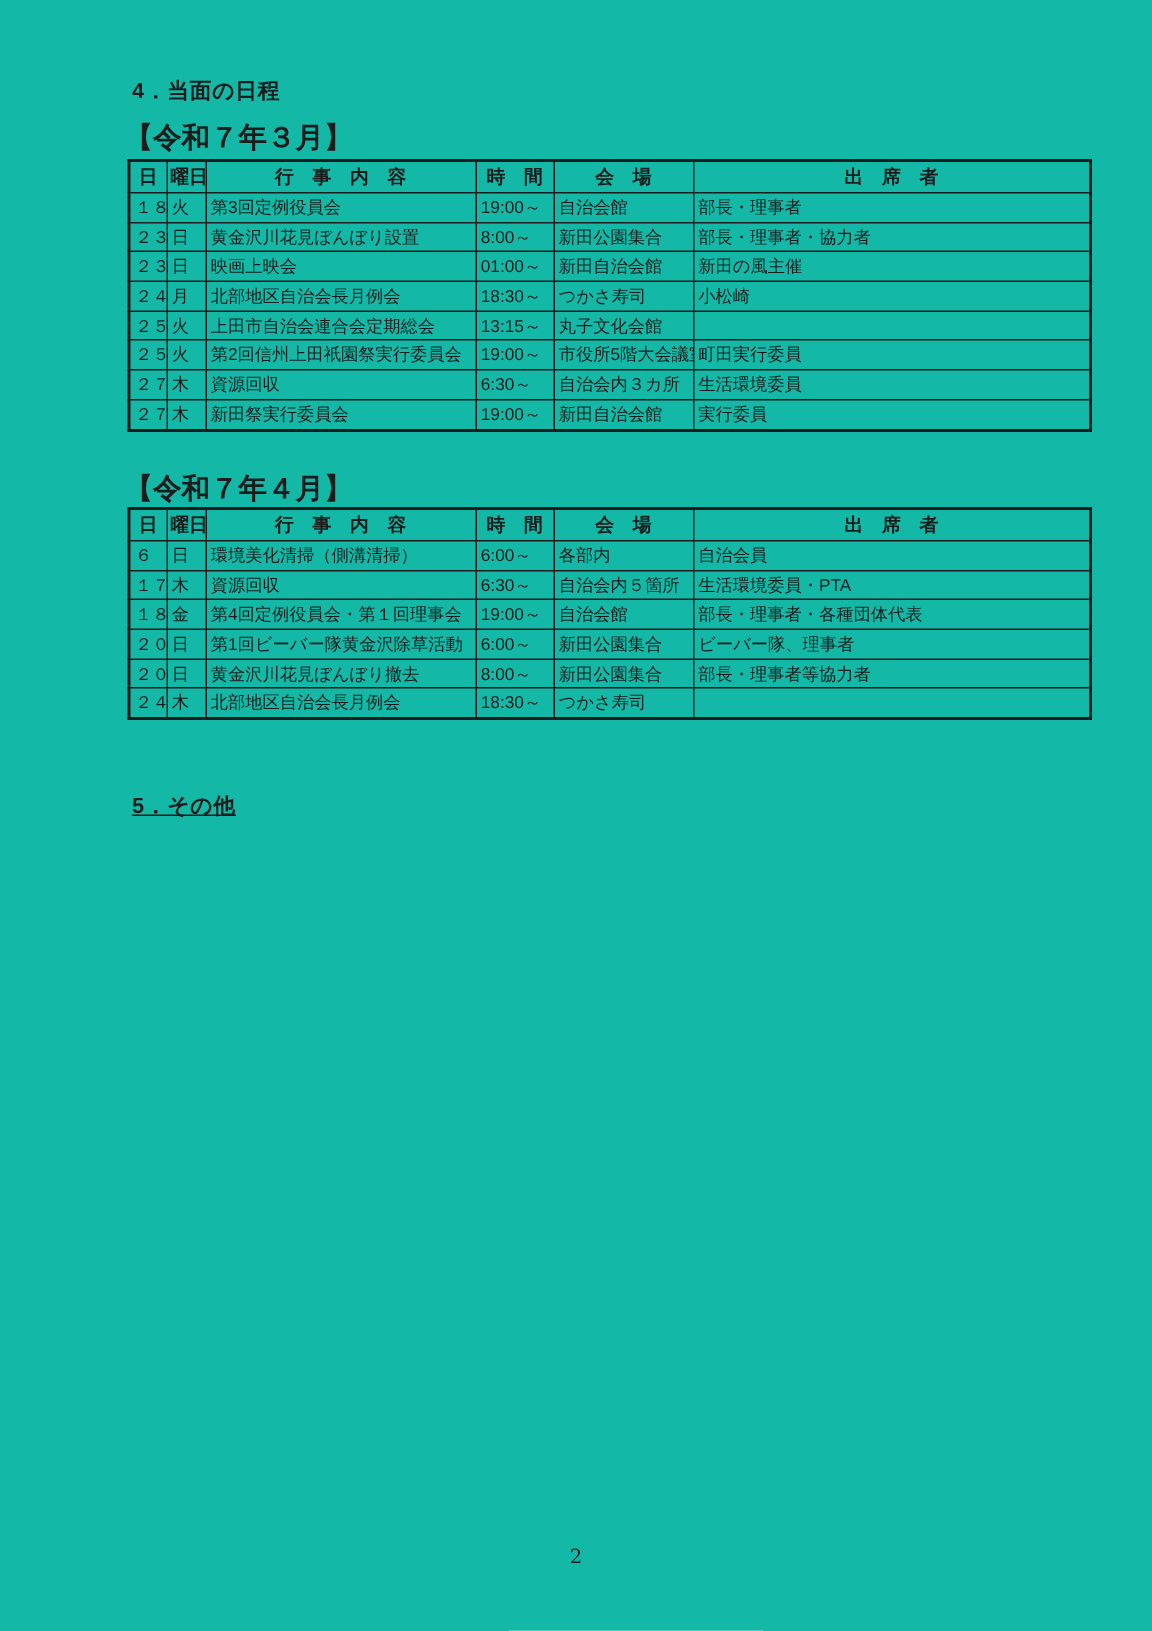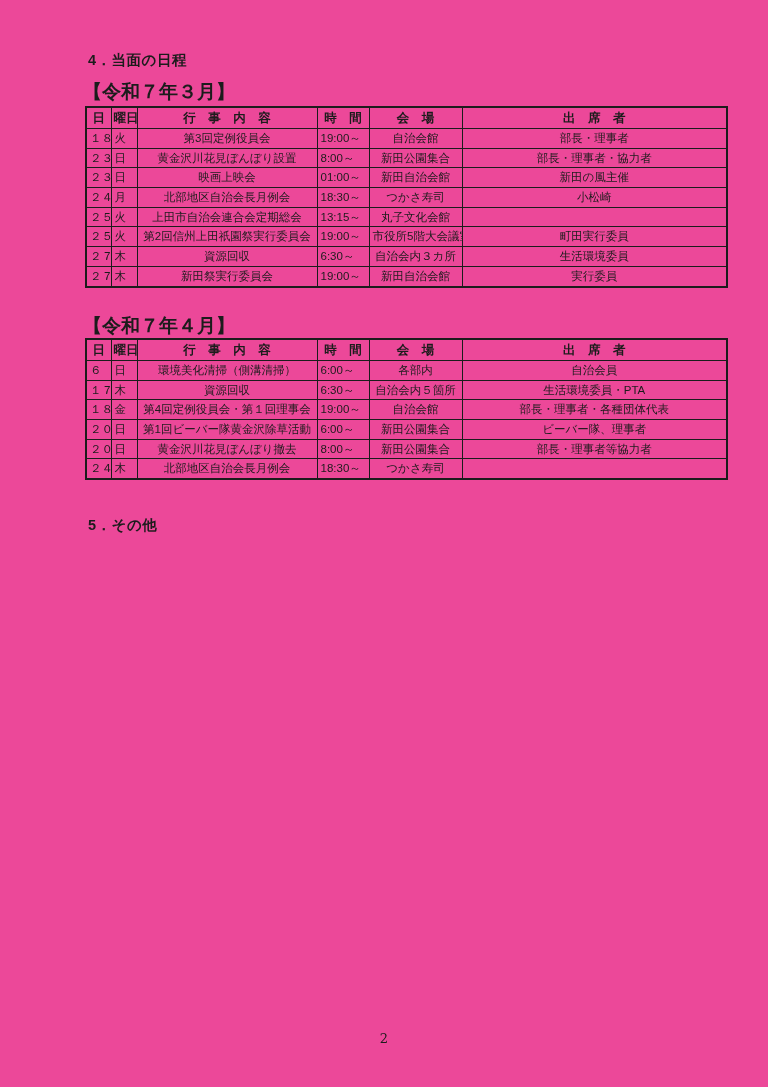--- a/index.html
+++ b/index.html
@@ -2,29 +2,29 @@
 <html><head>
 <meta charset="utf-8">
 <style>
   html, body { margin: 0; padding: 0; }
   body {
     width: 768px; height: 1087px;
     background: #ffffff;
     font-family: "Liberation Sans", sans-serif;
     color: #1c1c1c;
   }
-  .page { position: relative; width: 768px; height: 1087px; background: #ec4899; overflow: hidden; }
+  .page { position: relative; width: 768px; height: 1087px; background: #14b8a6; overflow: hidden; }
 
   .sec-heading {
     position: absolute; left: 88px;
     font-size: 14.5px; font-weight: bold; letter-spacing: 0.5px;
     white-space: nowrap;
   }
   #sec4-heading { top: 51px; }
-  #sec5-heading { top: 516px; }
+  #sec5-heading { top: 528px; text-decoration: underline; }
 
   .table-title {
     position: absolute; left: 83px;
     font-size: 19px; font-weight: bold; white-space: nowrap;
   }
   #march-title { top: 79px; }
   #april-title { top: 313px; }
 
   table.sched {
     position: absolute; left: 85px;
@@ -42,21 +42,21 @@
   }
   table.sched th {
     font-size: 12.5px; font-weight: bold; text-align: center;
     height: 20px; padding: 0 2px;
   }
   table.sched td {
     font-size: 11.5px; font-weight: normal;
     height: 18.7px; padding: 0 3px;
   }
   td.c-day, td.c-dow, td.c-time { text-align: left; padding: 0; }
-  td.c-event, td.c-venue, td.c-att { text-align: center; }
+  td.c-event, td.c-venue, td.c-att { text-align: left; }
 
   .sub-heading {
     position: absolute; left: 102px; top: 549px;
     font-size: 14px; font-weight: bold; white-space: nowrap;
   }
   .body-text {
     position: absolute; left: 133px; top: 570px;
     font-family: "DejaVu Serif", "Liberation Serif", serif;
     font-size: 13.5px; line-height: 23px; white-space: nowrap;
   }

